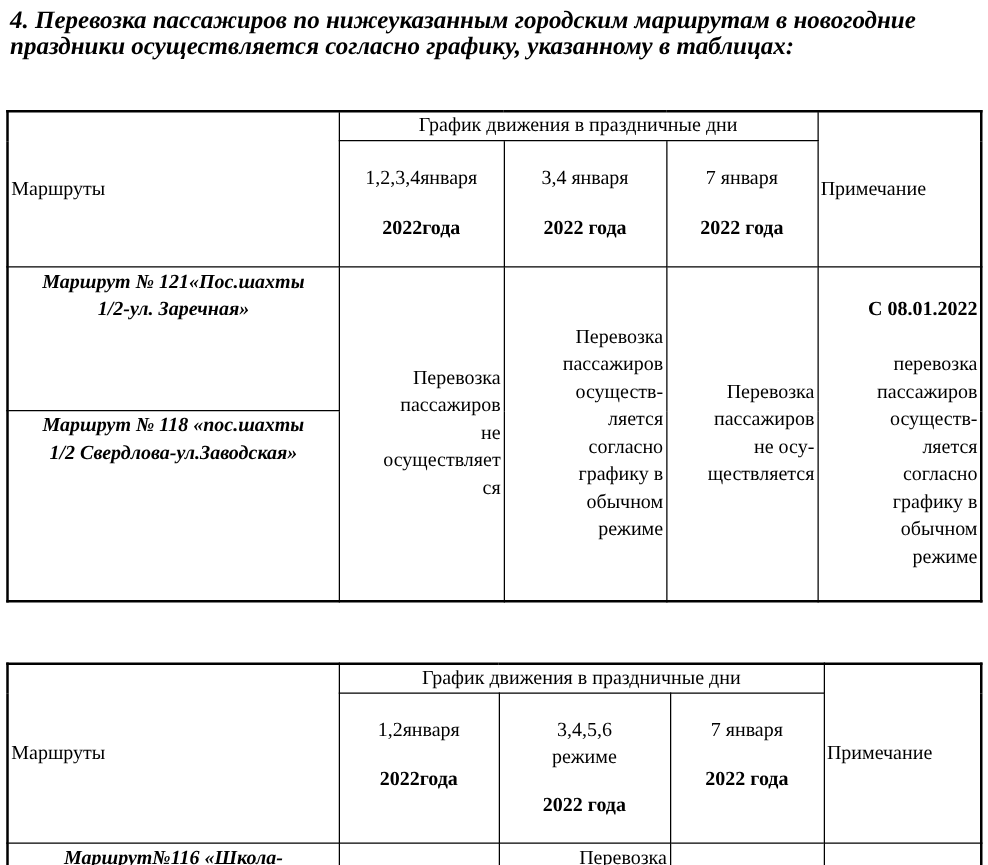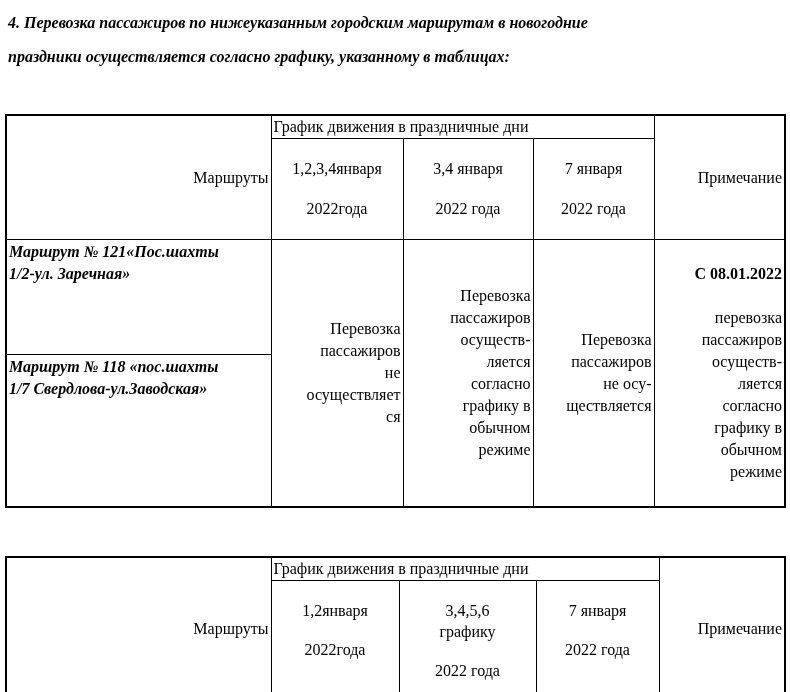--- a/index.html
+++ b/index.html
@@ -8,62 +8,63 @@
     background: #ffffff;
     width: 790px;
     height: 692px;
     overflow: hidden;
     font-family: "Liberation Serif", "DejaVu Serif", serif;
     color: #000;
   }
   .title {
     margin: 6px 0 0 8px;
     width: 740px;
-    font-size: 16px;
-    line-height: 34px;
+    font-size: 20px;
+    line-height: 21px;
     font-weight: bold;
     font-style: italic;
     white-space: pre-line;
   }
   table.sched {
     border-collapse: collapse;
     table-layout: fixed;
     margin-left: 5px;
     border: 2px solid #000;
     font-size: 16px;
   }
   table.sched td {
     border: 1px solid #000;
     padding: 1px 2px;
     overflow: hidden;
   }
   #table1 { margin-top: 40px; }
   #table2 { margin-top: 48px; }
 
   td.hd-routes, td.hd-note {
-    text-align: right;
+    text-align: left;
     vertical-align: middle;
   }
   td.hd-group {
+    text-align: center;
     vertical-align: middle;
     height: 20px;
   }
   td.hd-date {
     text-align: center;
     vertical-align: top;
     white-space: pre-line;
   }
   .dl-bold { font-weight: normal; white-space: pre-line; line-height: 22px; }
-  .dl-reg  { font-weight: normal; white-space: pre-line; line-height: 22px; }
+  .dl-reg  { font-weight: bold; white-space: pre-line; line-height: 22px; }
   #table2 .dl-bold, #table2 .dl-reg { line-height: 21px; }
 
   td.route {
     font-weight: bold;
     font-style: italic;
-    text-align: left;
+    text-align: center;
     vertical-align: top;
     white-space: pre-line;
     line-height: 22px;
     padding: 2px 8px 2px 7px;
   }
   td.cell {
     text-align: right;
     vertical-align: middle;
     white-space: pre-line;
     line-height: 22px;
@@ -141,21 +142,21 @@
 осуществ-
 ляется
 согласно
 графику в
 обычном
 режиме</div>
       </td>
     </tr>
     <tr class="brow2">
       <td class="route">Маршрут № 118 «пос.шахты
-1/7 Свердлова-ул.Заводская»</td>
+1/2 Свердлова-ул.Заводская»</td>
     </tr>
   </tbody>
 </table>
 
 <table class="sched" id="table2">
   <colgroup>
     <col style="width:265px">
       <col style="width:128px">
       <col style="width:137px">
       <col style="width:123px">
@@ -167,21 +168,21 @@
       <td class="hd-group" colspan="3">График движения в праздничные дни</td>
       <td class="hd-note" rowspan="2">Примечание</td>
     </tr>
     <tr class="hrow2">
       <td class="hd-date">
         <div class="dl-bold">1,2января</div>
         <div class="dl-reg">2022года</div>
       </td>
       <td class="hd-date">
         <div class="dl-bold">3,4,5,6
-графику</div>
+режиме</div>
         <div class="dl-reg">2022 года</div>
       </td>
       <td class="hd-date">
         <div class="dl-bold">7 января</div>
         <div class="dl-reg">2022 года</div>
       </td>
     </tr>
     <tr class="brow1">
       <td class="route">Маршрут№116 «Школа-
 интернат-ул.Ново

